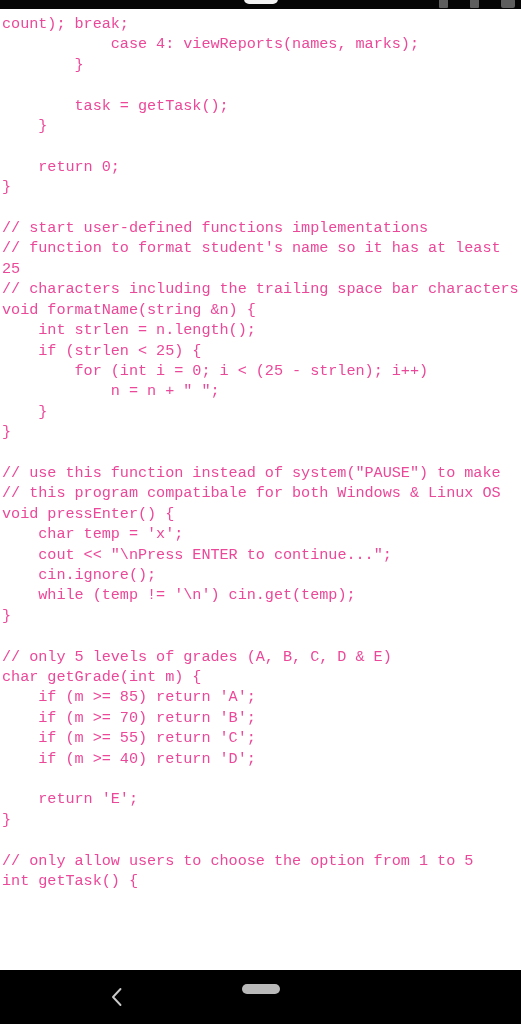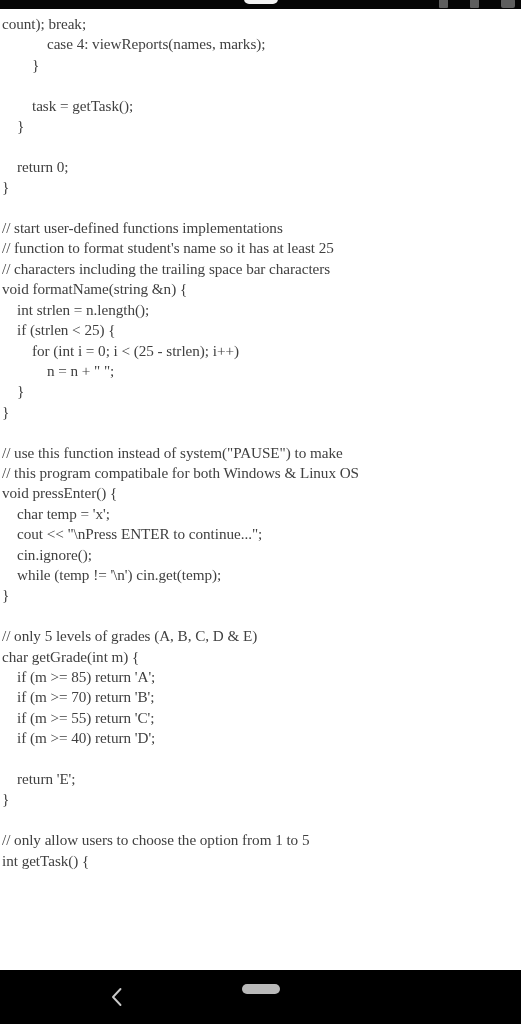--- a/index.html
+++ b/index.html
@@ -64,24 +64,24 @@
     top: 9px;
     left: 0;
     width: 521px;
     height: 961px;
     background: #ffffff;
     overflow: hidden;
   }
   pre.code {
     margin: 0;
     padding: 5px 0 0 2px;
-    font-family: Liberation Serif, serif;
+    font-family: Liberation Mono, monospace;
     font-size: 15.2px;
     line-height: 20.4px;
-    color: #404040;
+    color: #ec4899;
     white-space: pre-wrap;
     word-break: break-word;
     letter-spacing: -0.05px;
     -webkit-font-smoothing: none;
   }
 
   
   .nav-bar {
     position: absolute;
     left: 0;

